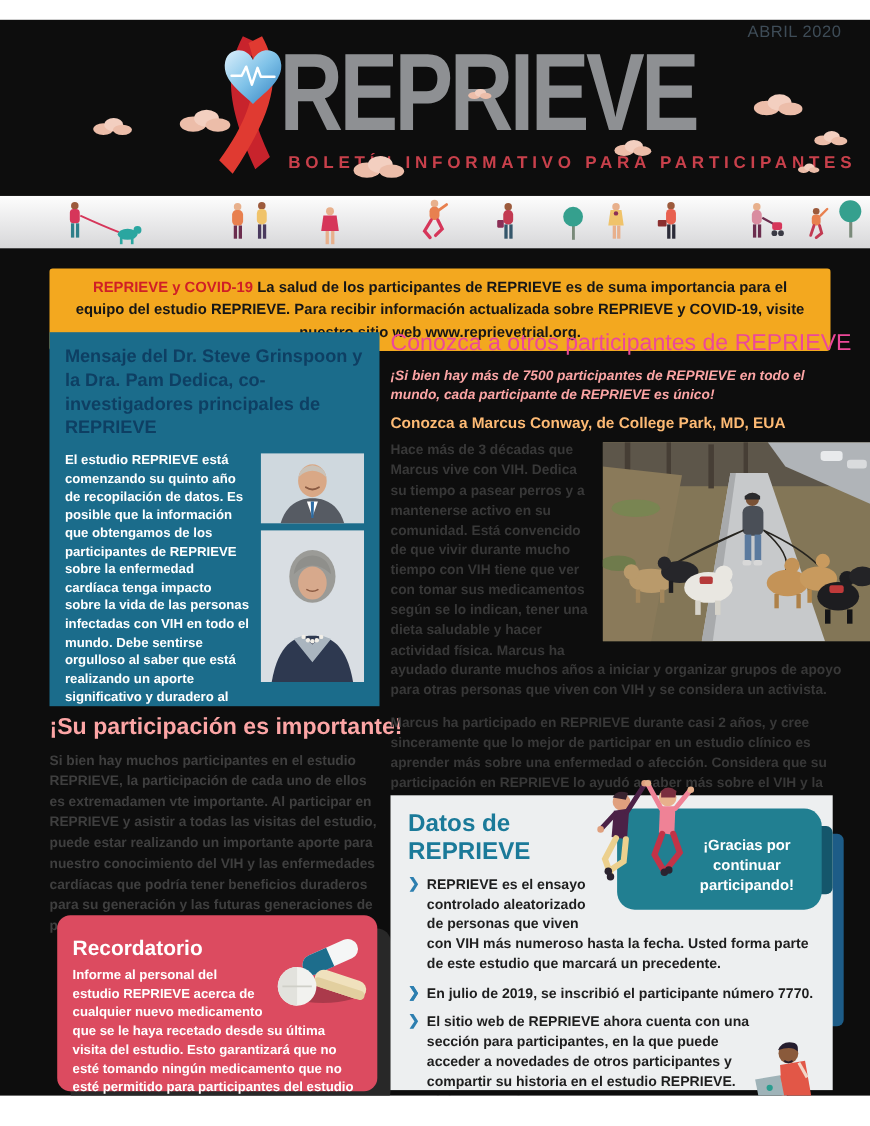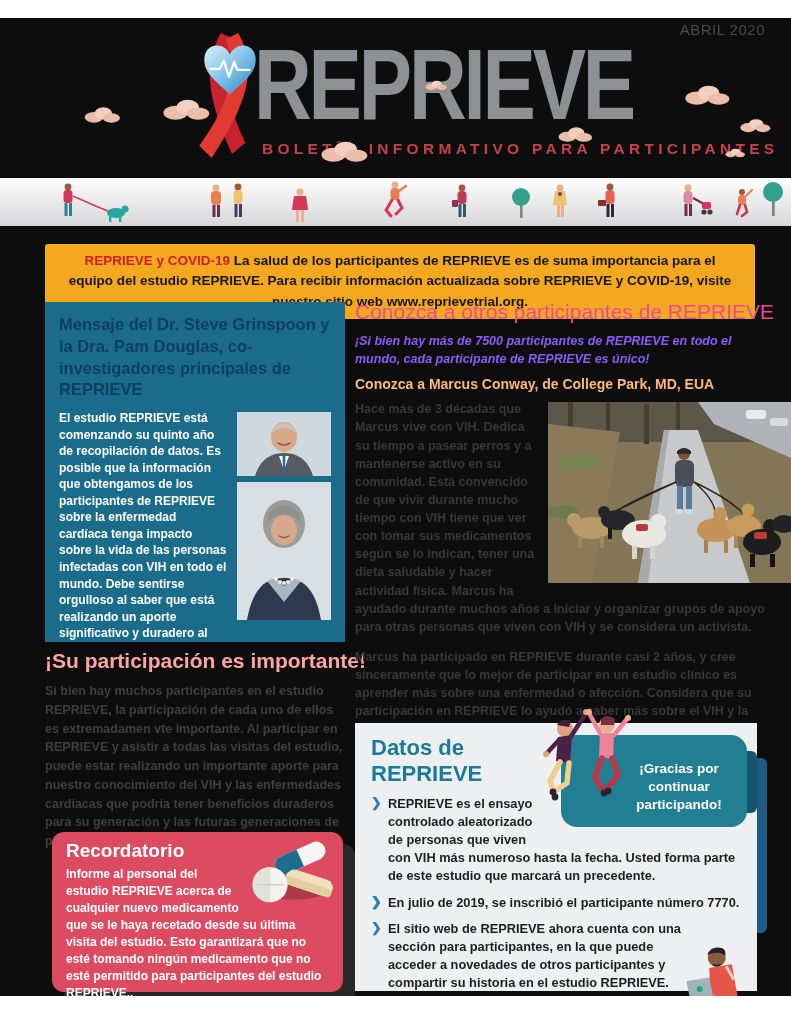--- a/index.html
+++ b/index.html
@@ -29,29 +29,29 @@
   .msg-title{color:#0e3f63;font-weight:800;font-size:16.5px;line-height:1.32;margin:0 0 9px 0;}
   .portraits{float:right;width:94px;margin:2px 0 4px 9px;}
   .portrait{display:block;width:94px;margin-bottom:6px;}
   .msg-body{color:#ffffff;font-weight:700;font-size:12px;line-height:1.38;margin:0;}
 
   .part-head{position:absolute;left:45px;top:631px;margin:0;font-size:21px;font-weight:800;color:#fca5a5;}
   .part-body{position:absolute;left:45px;top:664px;width:303px;margin:0;font-size:12.5px;line-height:1.5;
              color:#3f3f3f;font-weight:600;}
 
   .reminder{position:absolute;left:52px;top:814px;width:291px;height:160px;background:#dc4b60;border-radius:12px;
-            box-shadow:12px 12px 0 0 #282828;padding:8px 14px;box-sizing:border-box;}
+            box-shadow:12px 12px 0 0 #282828;padding:20px 14px;box-sizing:border-box;}
   .pills{float:right;width:92px;height:74px;margin:-4px -8px 2px 6px;}
   .reminder-title{color:#fff;font-size:19px;font-weight:800;margin:0 0 4px 0;}
   .reminder-body{color:#fff;font-weight:700;font-size:12px;line-height:1.42;margin:0;}
 
   
   .meet{position:absolute;left:355px;top:282px;width:436px;height:423px;overflow:hidden;}
   .meet-title{margin:0 0 8px 0;font-size:21px;font-weight:400;color:#ec4899;}
-  .meet-intro{margin:0 0 8px 0;font-style:italic;color:#8b5cf6;font-weight:600;font-size:12.5px;line-height:1.45;width:420px;}
+  .meet-intro{margin:0 0 8px 0;font-style:italic;color:#fca5a5;font-weight:600;font-size:12.5px;line-height:1.45;width:420px;}
   .meet-sub{margin:6px 0 8px 0;color:#fdba74;font-weight:800;font-size:14px;}
   .meet-para{margin:0 0 12px 0;color:#383838;font-weight:600;font-size:12.5px;line-height:1.45;}
   .photo-marcus{float:right;width:243px;height:181px;margin:2px 0 8px 13px;background:#6f6753;}
 
   .facts-shadow{position:absolute;left:741px;top:740px;width:26px;height:175px;background:#1d5c87;border-radius:6px;}
   .facts{position:absolute;left:355px;top:705px;width:402px;height:268px;background:#edeff0;
          padding:12px 16px;box-sizing:border-box;}
   .facts-title{color:#1b7a99;font-size:22px;font-weight:800;margin:0 0 8px 0;}
   .badge-wrap{float:right;width:208px;height:104px;position:relative;margin:-6px -6px 4px 6px;}
   .badge-tab{position:absolute;right:-10px;top:22px;width:18px;height:62px;background:#14566b;border-radius:6px;}
@@ -235,21 +235,21 @@
           <rect x="772" y="22" width="2.8" height="16" fill="#7a8a7a"></rect>
           <circle cx="773" cy="14" r="10" fill="#35a08e"></circle>
         </g>
     </svg>
 
     <div class="banner">
       <span class="lead">REPRIEVE y COVID-19</span><span> La salud de los participantes de REPRIEVE es de suma importancia para el equipo del estudio REPRIEVE. Para recibir información actualizada sobre REPRIEVE y COVID-19, visite nuestro sitio web www.reprievetrial.org.</span>
     </div>
 
     <div class="msg-box">
-      <h2 class="msg-title">Mensaje del Dr. Steve Grinspoon y la Dra. Pam Douglas, co-investigadores principales de REPRIEVE</h2>
+      <h2 class="msg-title">Mensaje del Dr. Steve Grinspoon y la Dra. Pam Dedica, co-investigadores principales de REPRIEVE</h2>
       <div class="portraits">
         <svg class="portrait" style="height:64px" viewBox="0 0 94 64" preserveAspectRatio="none">
           <rect width="94" height="64" fill="#cfd8de"></rect>
           <path d="M18 64 C24 44 38 41 47 41 C56 41 70 44 76 64 Z" fill="#565b63"></path>
           <path d="M42 44 L47 58 L52 44 Z" fill="#ffffff"></path>
           <path d="M45.5 44 L48.5 44 L48 59 L46 59 Z" fill="#2e6da4"></path>
           <ellipse cx="47" cy="25" rx="13" ry="15" fill="#d9a886"></ellipse>
           <path d="M34 22 Q36 12 47 11 Q58 12 60 22 Q54 16 47 16 Q40 16 34 22 Z" fill="#c9c2b8"></path>
           <path d="M41 31 Q47 35 53 31" stroke="#8a5a42" stroke-width="1.6" fill="none" stroke-linecap="round"></path>
         </svg>

